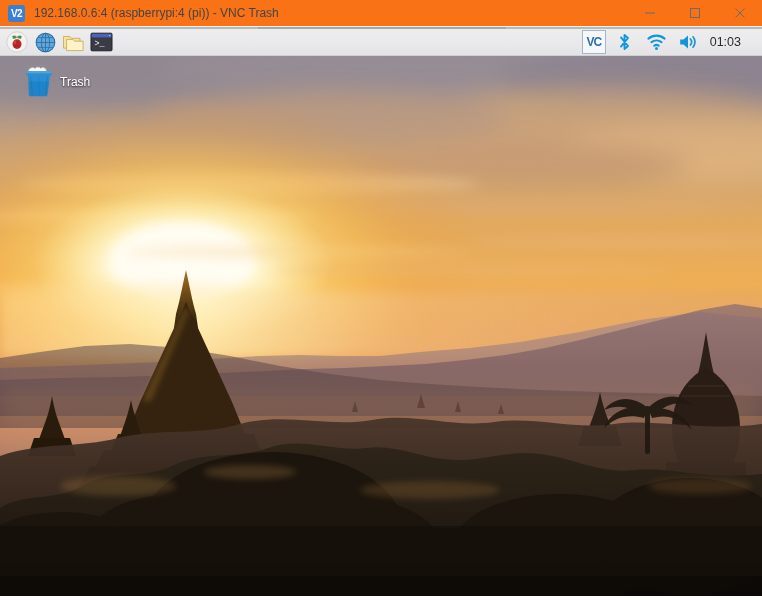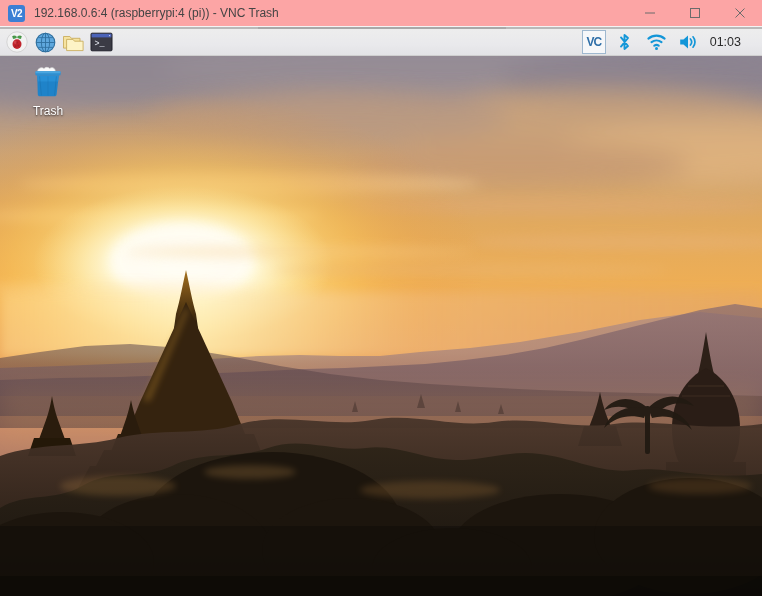--- a/index.html
+++ b/index.html
@@ -19,21 +19,21 @@
     height: 600px;
     overflow: hidden;
     background: #fff;
   }
 
   
   .titlebar {
     position: absolute;
     left: 0; top: 0;
     width: 762px; height: 27px;
-    background: #fca5a5;
+    background: #f97316;
     display: flex;
     align-items: center;
     border-bottom: 1px solid #f4f4f4;
   }
 
   .app-logo {
     width: 17px; height: 17px;
     margin-left: 8px;
     border-radius: 3px;
     background: #3b7fd4;
@@ -136,21 +136,21 @@
 
   .wallpaper { position: absolute; inset: 0; }
   .wallpaper svg { display: block; width: 762px; height: 540px; }
 
   
   .desk-icon {
     position: absolute;
     left: 18px; top: 4px;
     width: 60px;
     display: flex;
-    flex-direction: column;
+    flex-direction: row;
     align-items: center;
     cursor: default;
   }
   .desk-icon .glyph { width: 42px; height: 42px; }
   .desk-icon .glyph svg { display: block; }
   .desk-icon .label {
     margin-top: 2px;
     font-size: 12px;
     color: #ffffff;
     text-shadow: 0 1px 2px rgba(0,0,0,.75);

